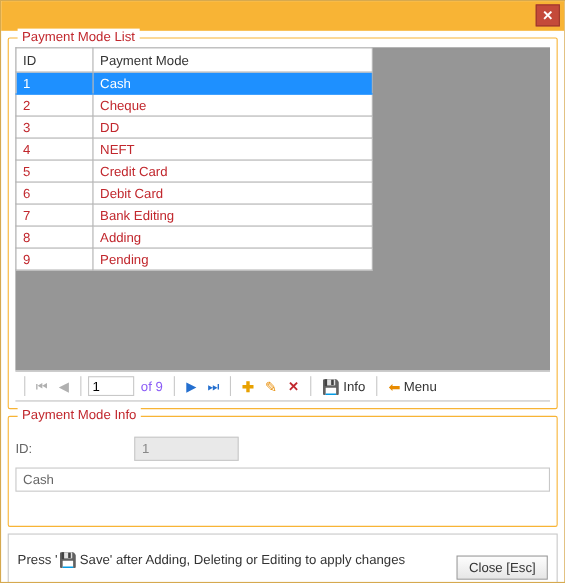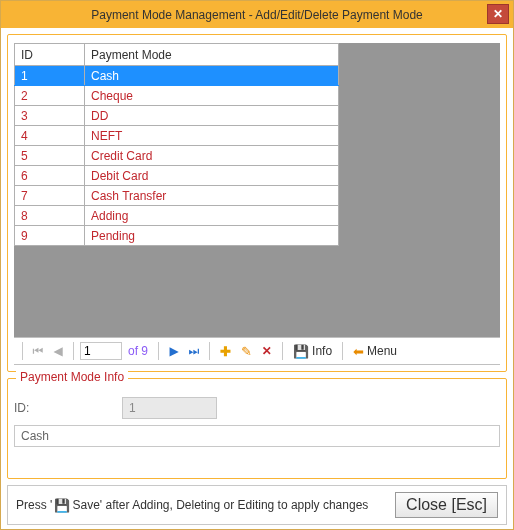--- a/index.html
+++ b/index.html
@@ -177,37 +177,38 @@
     border: 1px solid #c8c8c8;
     padding: 6px 8px;
     margin-top: 6px;
   }
   .footer-hint { display: flex; color:#333; gap: 2px;}
   .btn {
     border: 1px solid #999;
     background: linear-gradient(#fdfdfd, #e6e6e6);
     padding: 3px 10px;
     cursor: pointer;
-    font-size: 16px;
+    font-size: 12px;
     color:#333;
+    margin-top:13px;
   }
 </style>
 </head>
 <body>
 
 <div class="titlebar">
-  <span class="titlebar-title">Payment Mode Management - Add/Edit/Delete Payment Mode</span>
   <div class="close-btn">
     <span>✕</span>
   </div>
 </div>
 
 <div class="content">
 
   <div class="fieldset">
+    <div class="fieldset-legend">Payment Mode List</div>
 
     <div class="grid-wrap">
       <table class="grid-table">
         <thead>
           <tr>
             <th class="col-id">ID</th>
             <th>Payment Mode</th>
           </tr>
         </thead>
         <tbody id="grid-body">
@@ -230,21 +231,21 @@
             <tr>
               <td class="col-id">5</td>
               <td>Credit Card</td>
             </tr>
             <tr>
               <td class="col-id">6</td>
               <td>Debit Card</td>
             </tr>
             <tr>
               <td class="col-id">7</td>
-              <td>Cash Transfer</td>
+              <td>Bank Editing</td>
             </tr>
             <tr>
               <td class="col-id">8</td>
               <td>Adding</td>
             </tr>
             <tr>
               <td class="col-id">9</td>
               <td>Pending</td>
             </tr>
           </tbody>

